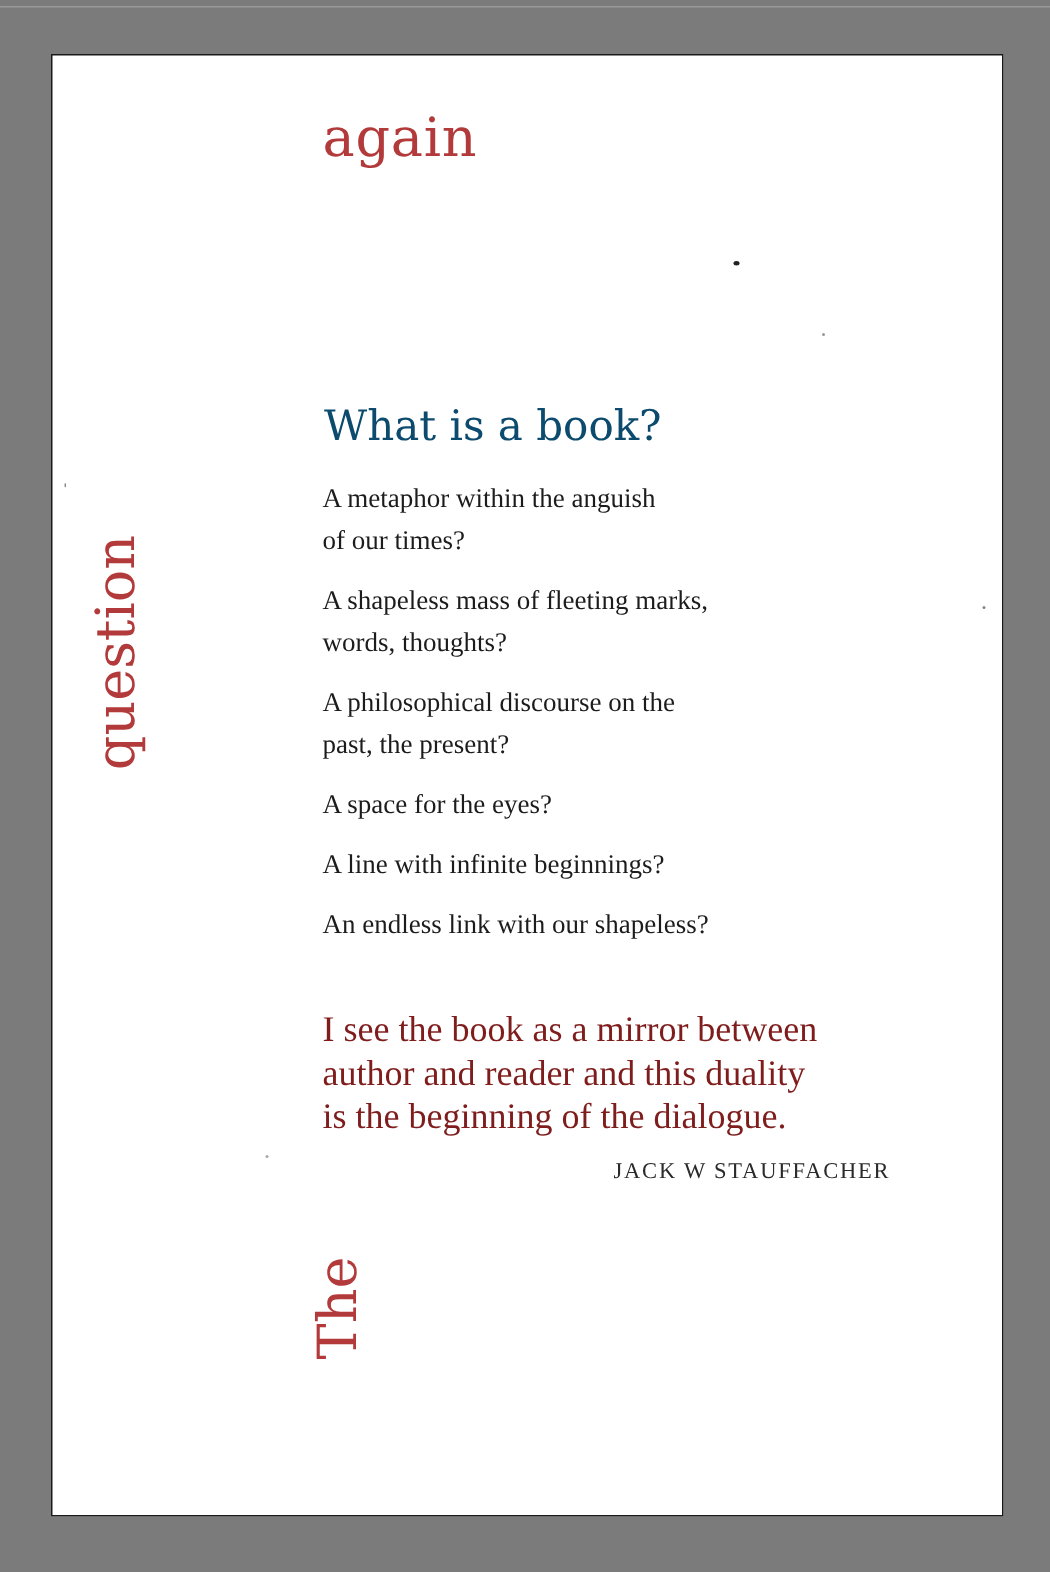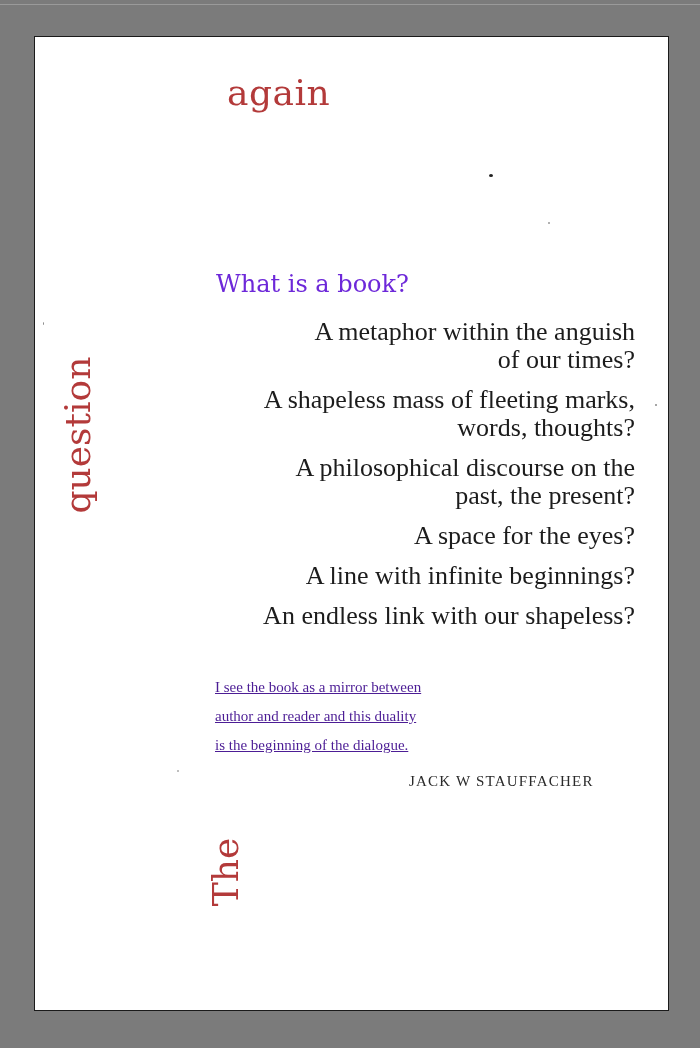--- a/index.html
+++ b/index.html
@@ -32,21 +32,20 @@
     }
     .again {
       position: absolute;
       left: 180px;
       top: 36px;
       font-family: "DejaVu Serif", serif;
       font-size: 36px;
       line-height: 40px;
       color: #b33a3a;
       letter-spacing: 0.5px;
-      margin-left: 12px;
     }
     .question-wrap {
       position: absolute;
       left: 18px;
       top: 288px;
       width: 50px;
       height: 220px;
     }
     .question {
       position: absolute;
@@ -75,61 +74,59 @@
       font-size: 36px;
       line-height: 40px;
       color: #b33a3a;
       white-space: nowrap;
     }
     .title {
       position: absolute;
       left: 181px;
       top: 230px;
       font-family: "DejaVu Serif", serif;
-      font-size: 24px;
+      font-size: 28px;
       line-height: 34px;
-      color: #6d28d9;
+      color: #0c4a6e;
       white-space: nowrap;
     }
     .questions {
       position: absolute;
       left: 180px;
       top: 281px;
       width: 420px;
       margin: 0;
       padding: 0;
       list-style: none;
     }
     .questions li {
       font-family: "Liberation Serif", "DejaVu Serif", serif;
-      font-size: 26px;
+      font-size: 18px;
       line-height: 28px;
       color: #1c1c1c;
       margin: 0 0 12px 0;
       padding: 0;
-      text-align: right;
     }
     .questions li .line {
       display: block;
       white-space: nowrap;
     }
     .closing {
       position: absolute;
       left: 180px;
       top: 636px;
       width: 440px;
     }
     .closing .line {
       display: block;
       font-family: "Liberation Serif", "DejaVu Serif", serif;
-      font-size: 15px;
+      font-size: 24px;
       line-height: 29px;
-      color: #4c1d95;
+      color: #7f1d1d;
       white-space: nowrap;
-      text-decoration: underline;
     }
     .author {
       position: absolute;
       left: 374px;
       top: 736px;
       font-family: "Liberation Serif", "DejaVu Serif", serif;
       font-size: 15px;
       letter-spacing: 1.2px;
       color: #2a2a2a;
       white-space: nowrap;

